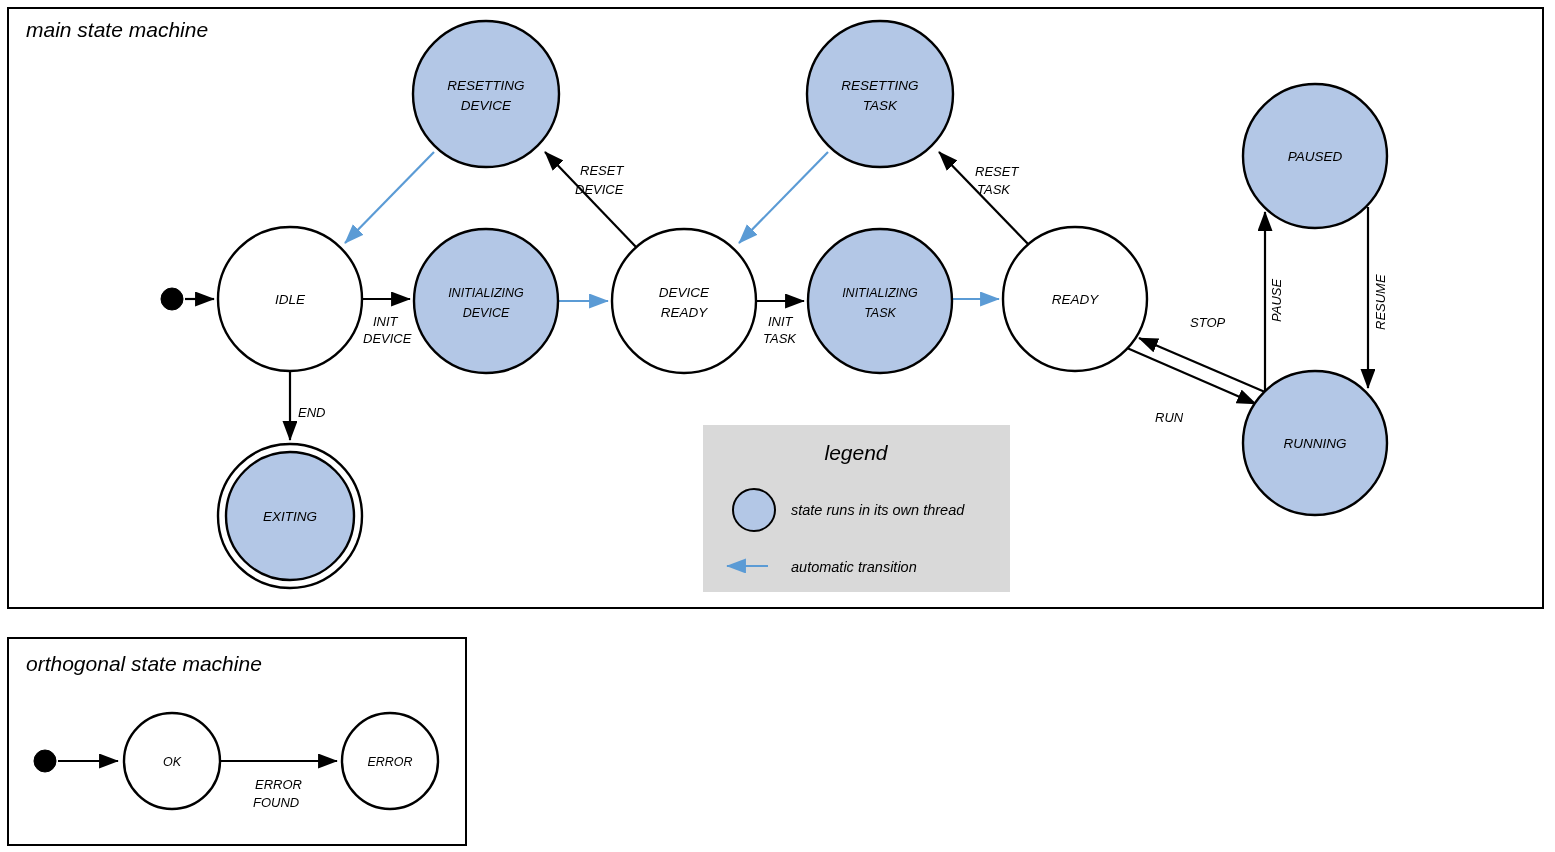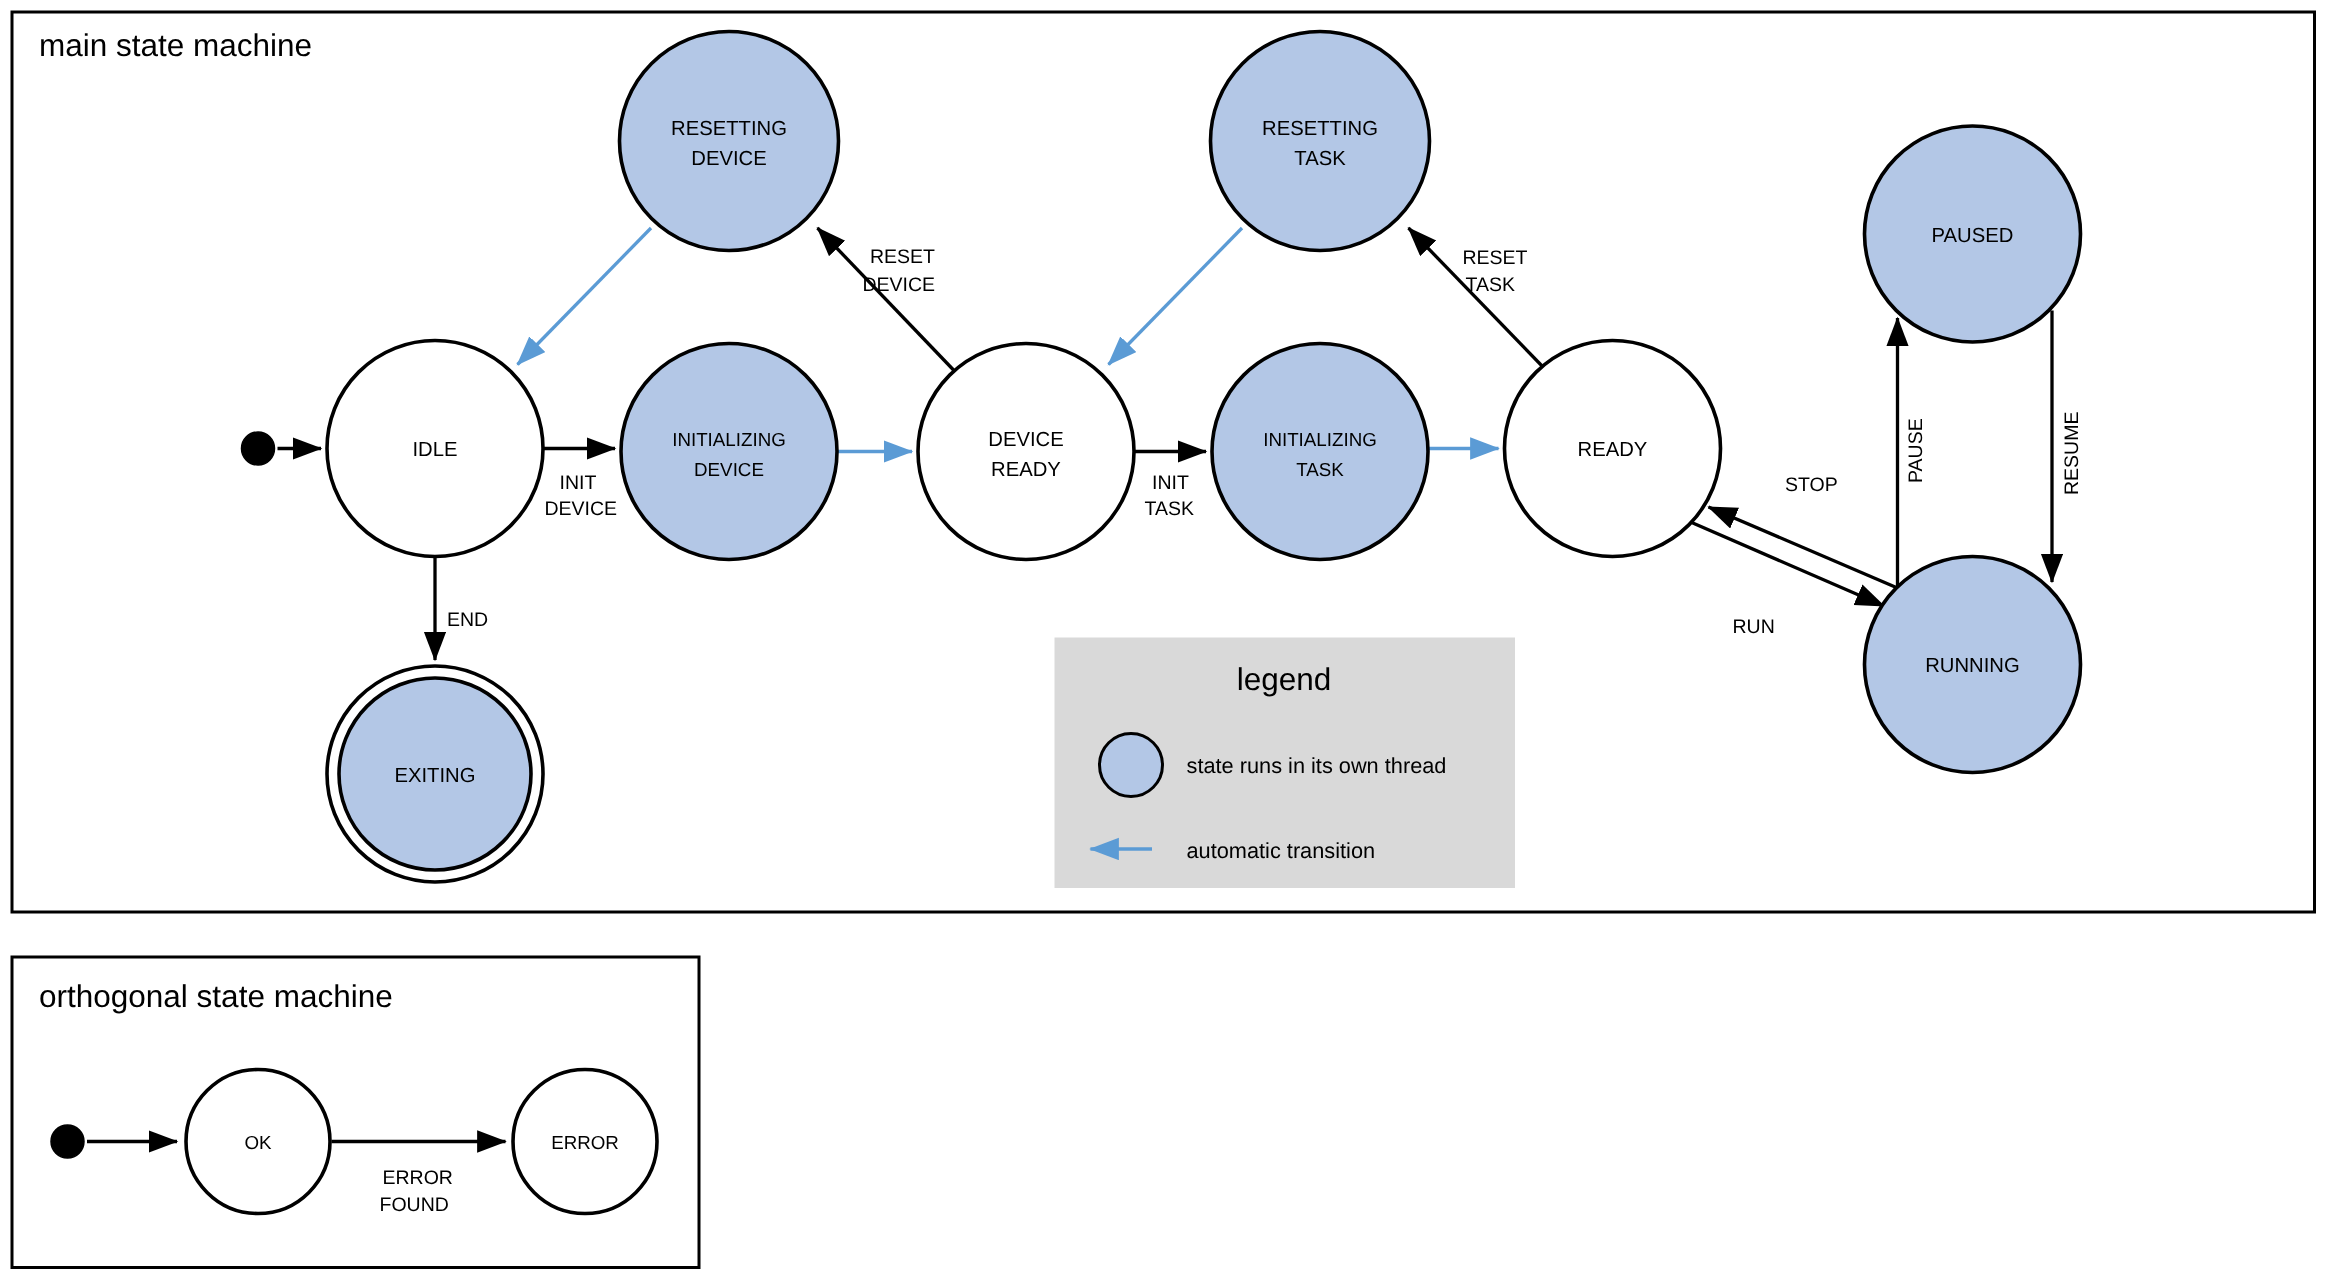--- a/index.html
+++ b/index.html
@@ -1,17 +1,17 @@
 <!DOCTYPE html>
 <html><head>
 <meta charset="utf-8">
 <style>
   html,body{margin:0;padding:0;background:#ffffff;}
   body{width:1555px;height:852px;font-family:"Liberation Sans",sans-serif;overflow:hidden;}
-  #stage{position:relative;width:1555px;height:624px;}
+  #stage{position:relative;width:1555px;height:624px;font-style:italic;}
   svg{display:block;}
   .frame{fill:#ffffff;stroke:#000000;stroke-width:2;}
   .frame-title{font-size:21px;fill:#000000;font-family:"Liberation Sans",sans-serif;}
   .node-plain{fill:#ffffff;stroke:#000000;stroke-width:2.4;}
   .node-thread{fill:#b3c7e6;stroke:#000000;stroke-width:2.4;}
   .node-final-outer{fill:#ffffff;stroke:#000000;stroke-width:2.4;}
   .node-label{font-size:13.5px;fill:#000000;text-anchor:middle;font-family:"Liberation Sans",sans-serif;}
   .node-label-sm{font-size:12.5px;fill:#000000;text-anchor:middle;font-family:"Liberation Sans",sans-serif;}
   .edge{stroke:#000000;stroke-width:2.2;fill:none;}
   .edge-auto{stroke:#5b9bd5;stroke-width:2.2;fill:none;}

